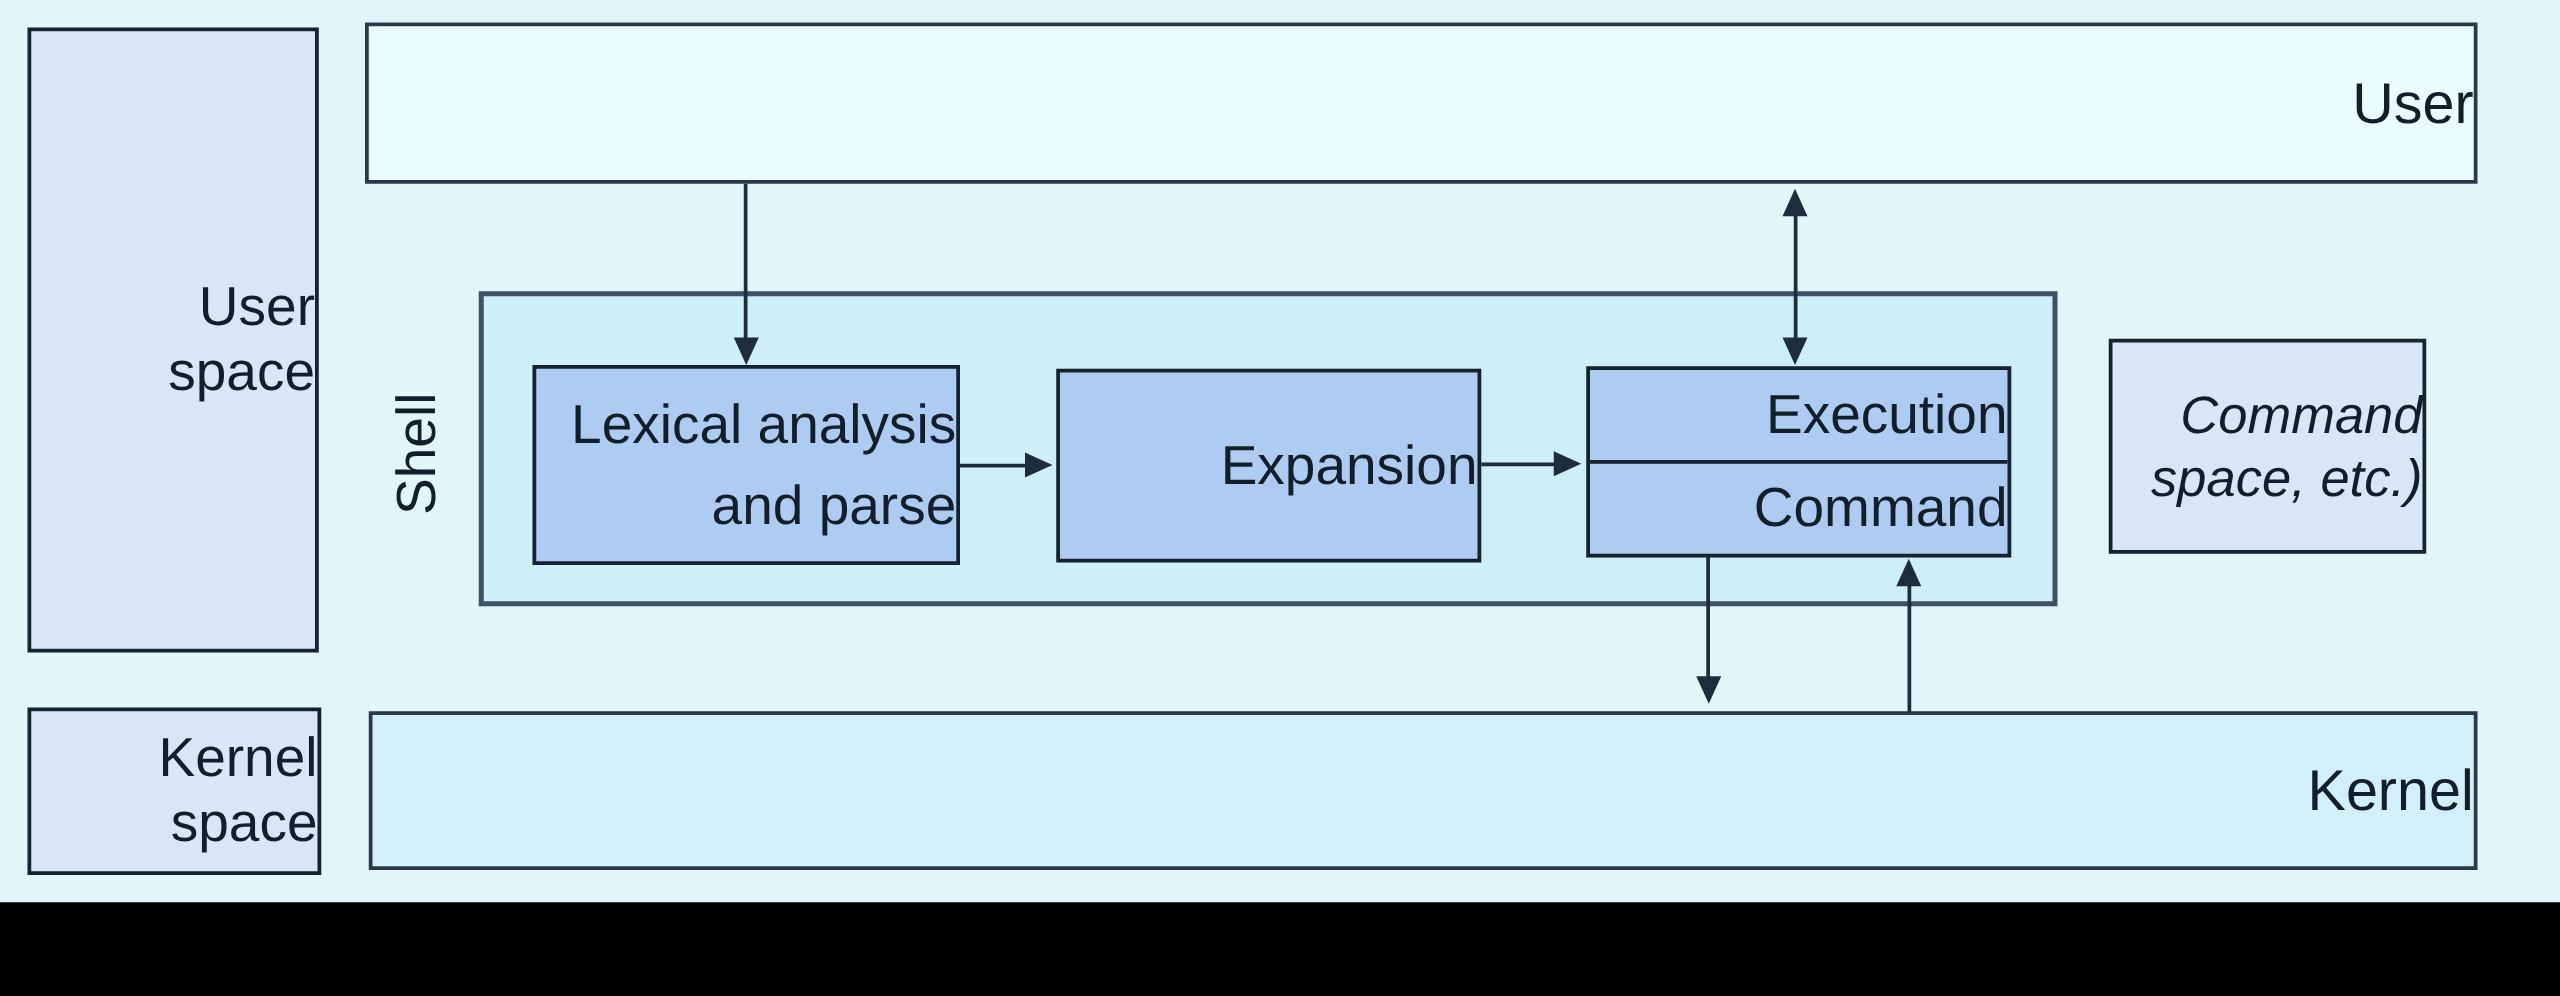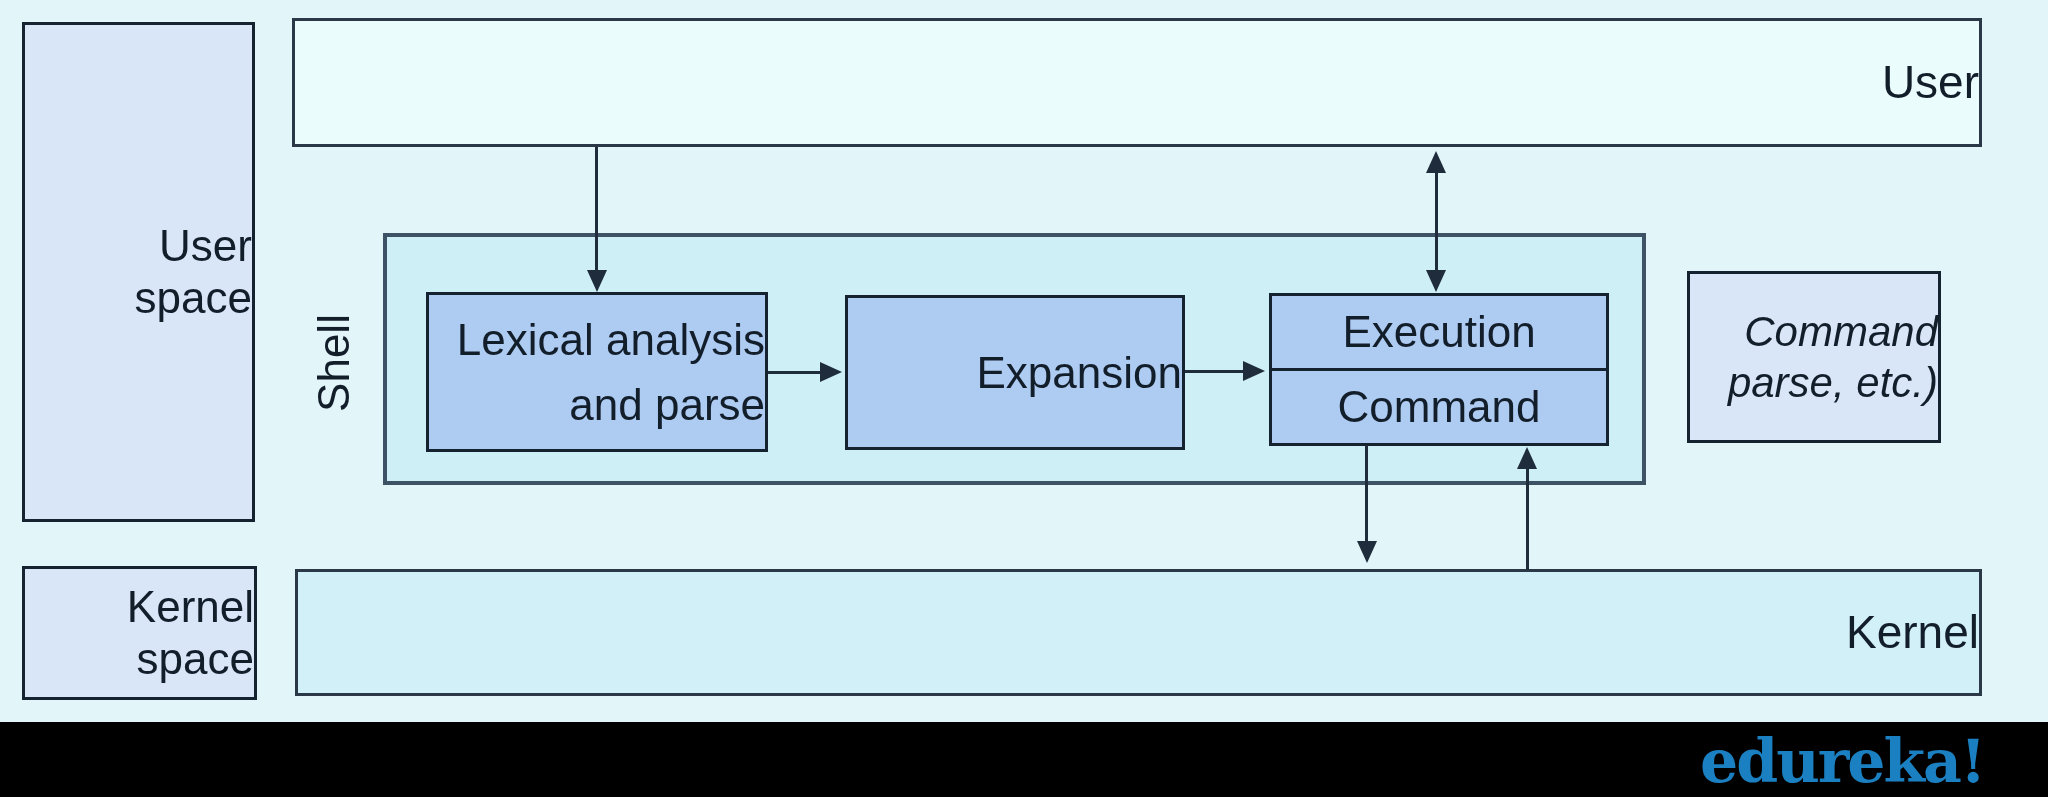--- a/index.html
+++ b/index.html
@@ -33,21 +33,21 @@
     align-items:flex-end; justify-content:center; text-align:center;
     font-size:44px; line-height:1.18; color:var(--text);
   }
   .side-box   { background:var(--side-fill);  border:3px solid var(--border-dark); }
   .bar        { background:var(--bar-fill);   border:3px solid var(--bar-border); font-size:46px; }
   .kernel-bar { background:var(--kernel-fill);border:3px solid var(--bar-border); font-size:46px; }
   .shell-container { position:absolute; background:var(--shell-fill); border:4px solid var(--border-outer); }
   .stage-box  { background:var(--stage-fill); border:3px solid var(--border-dark); }
   .split-box  { position:absolute; background:var(--stage-fill); border:3px solid var(--border-dark);
                 display:flex; flex-direction:column; font-size:44px; }
-  .split-row  { flex:1; display:flex; align-items:center; justify-content:center; }
+  .split-row  { flex:1; display:flex; align-items:center; justify-content:flex-end; }
   .split-row:first-child { border-bottom:3px solid var(--border-dark); }
   .shell-label {
     position:absolute; left:334px; top:363px;
     transform: translate(-50%,-50%) rotate(-90deg);
     font-size:44px; white-space:nowrap; color:var(--text);
   }
   .line { display:block; }
   .vline { position:absolute; width:3px; background:var(--arrow); }
   .hline { position:absolute; height:3px; background:var(--arrow); }
   .ah-down  { position:absolute; width:0; height:0;
@@ -103,21 +103,21 @@
     <div class="split-row">
       <span>Execution</span>
     </div>
     <div class="split-row">
       <span>Command</span>
     </div>
   </div>
 
   <div class="box side-box" style="left:1687px; top:271px; width:254px; height:172px; font-size:42px; line-height:1.22;font-style:italic;">
     <span class="line">Command</span>
-    <span class="line">parse, etc.)</span>
+    <span class="line">space, etc.)</span>
   </div>
 
   <div class="box kernel-bar" style="left:295px; top:569px; width:1687px; height:127px;">
     <span class="line">Kernel</span>
   </div>
 
   <div>
     <div class="vline" style="left:595px; top:147px; height:127px;"></div>
     <div class="ah-down" style="left:587px; top:270px;"></div>
   </div>
@@ -142,14 +142,13 @@
     <div class="vline" style="left:1365px; top:445px; height:98px;"></div>
     <div class="ah-down" style="left:1357px; top:541px;"></div>
   </div>
 
   <div>
     <div class="ah-up" style="left:1517px; top:447px;"></div>
     <div class="vline" style="left:1526px; top:467px; height:103px;"></div>
   </div>
 
   <div class="footer-strip"></div>
-  <div class="logo">edureka!</div>
 </div>
 
 </body></html>

